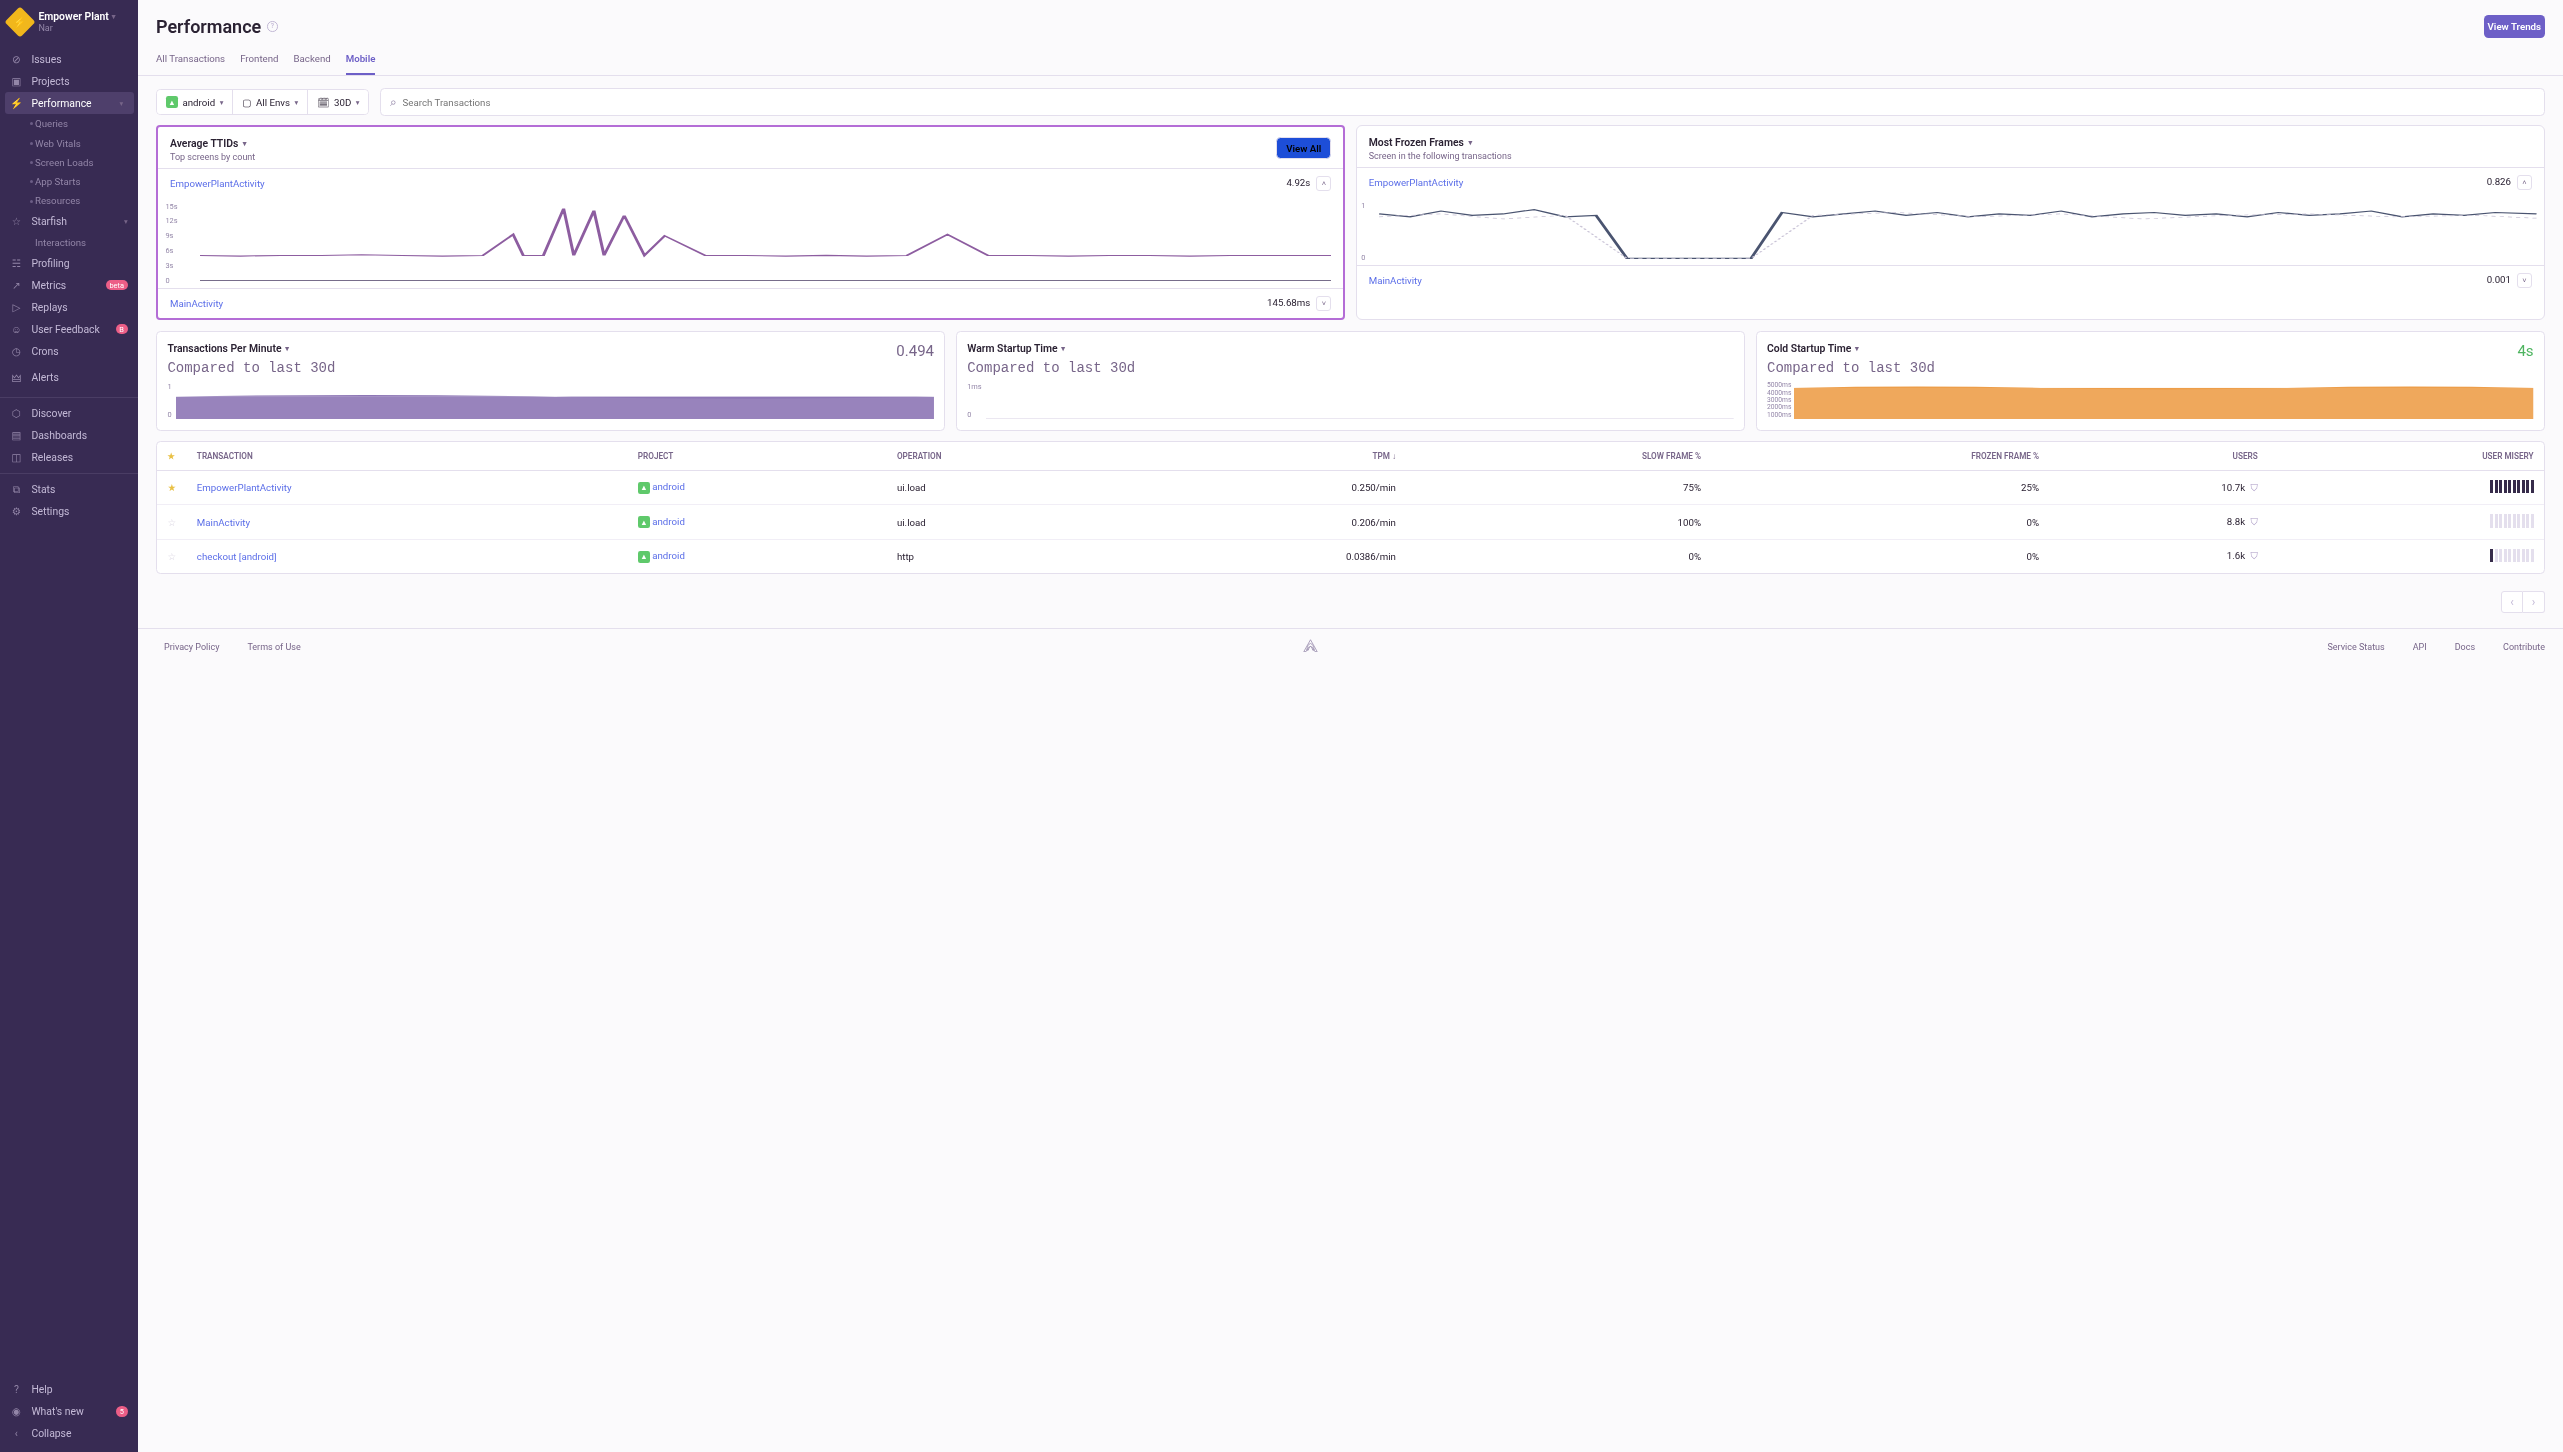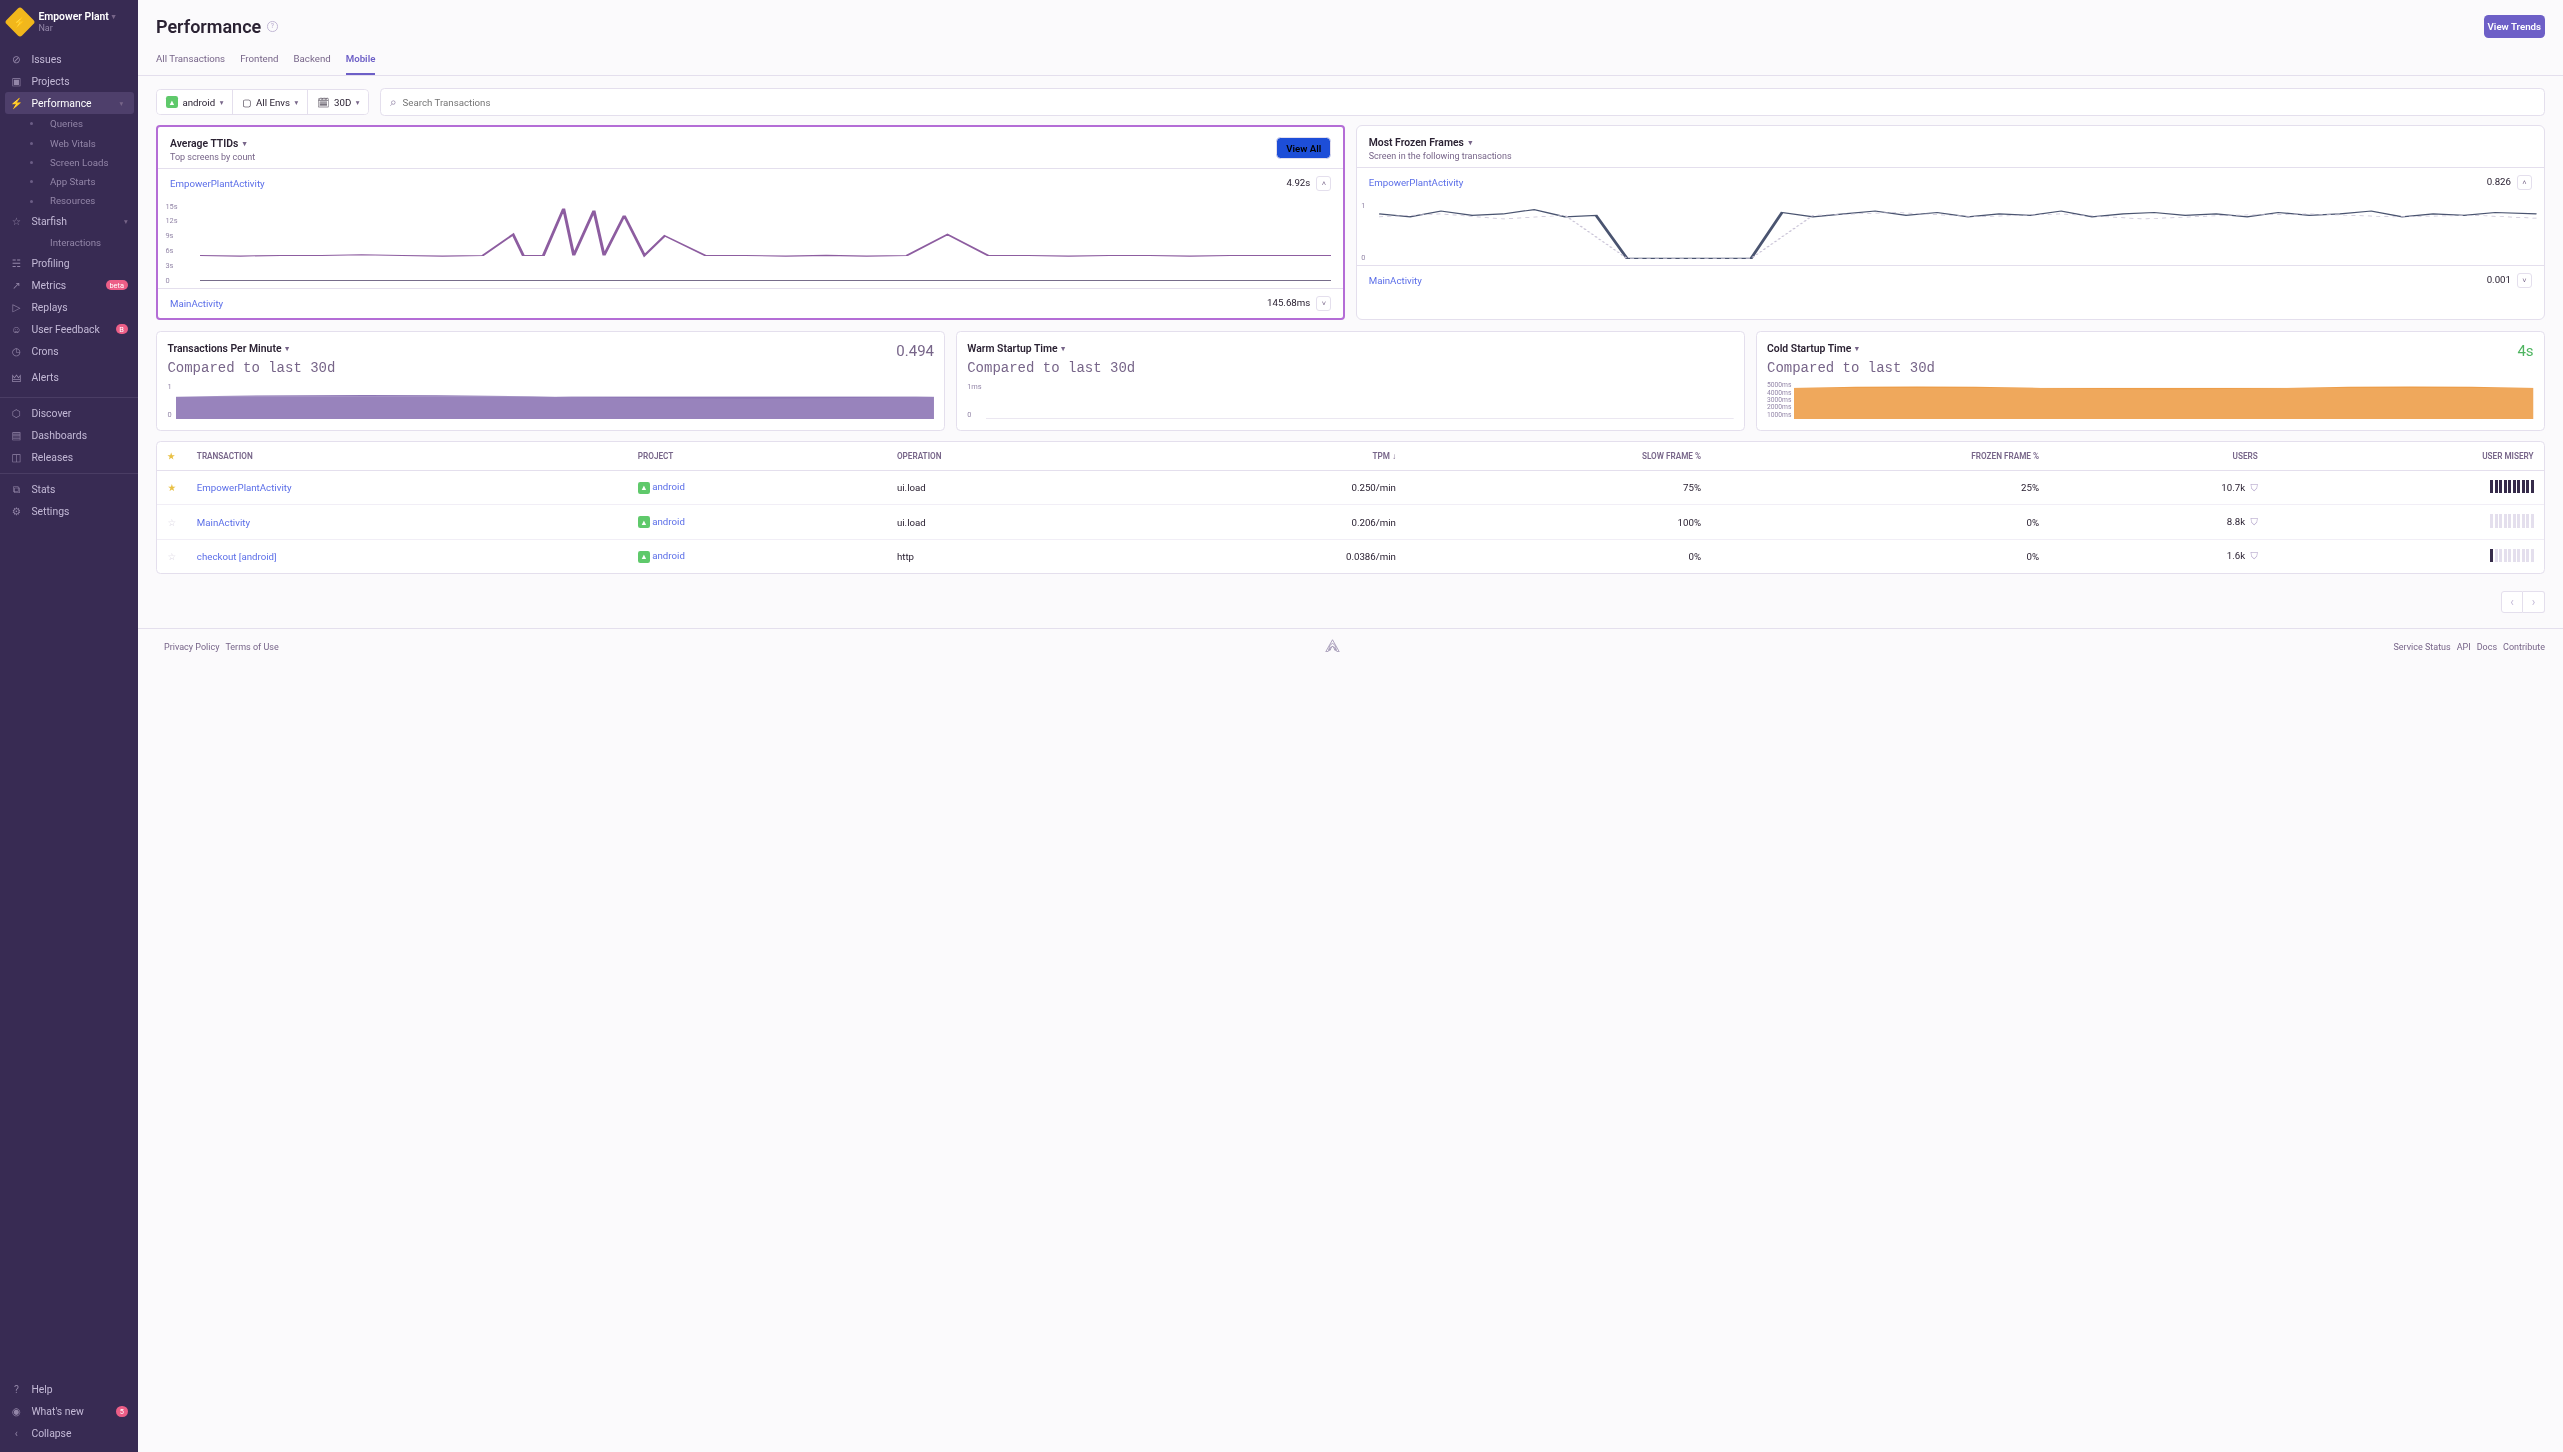--- a/index.html
+++ b/index.html
@@ -6,21 +6,21 @@
 body { display: flex; height: 100vh; background: #fbfafc; color: #2b2233; }
 .sidebar { width: 138px; background: #382b53; color: #9386a8; display: flex; flex-direction: column; font-size: 10.4px; }
 .org-header { padding: 10.4px 9px; display: flex; align-items: center; gap: 7.4px; color: #fff; }
 .logo-diamond { width: 22px; height: 22px; background: #f1b71c; border-radius: 3px; display: flex; align-items: center; justify-content: center; transform: rotate(45deg); }
 .logo-diamond span { transform: rotate(-45deg); font-size: 10.4px; }
 .org-name { font-weight: 600; font-size: 10.4px; display: flex; align-items: center; gap: 3px; }
 .org-sub { font-size: 9px; color: #9386a8; }
 .nav-group { padding: 4.5px 0; }
 .nav-item { display: flex; align-items: center; gap: 9px; padding: 4.5px 10.4px; cursor: pointer; color: #c3b9d6; }
 .nav-item.active { background: #4e3f6b; color: #fff; border-radius: 3px; margin: 0 4.5px; padding-left: 6px; }
-.nav-sub { padding-left: 30px; font-size: 9.7px; color: #9386a8; cursor: pointer; line-height: 19.3px; display: flex; align-items: center; gap: 17px; }
+.nav-sub { padding-left: 30px; font-size: 9.7px; color: #9386a8; cursor: pointer; line-height: 19.3px; display: flex; align-items: center; gap: 2px; }
 .nav-sub .dot { width: 3px; height: 3px; background: #6b5d86; border-radius: 50%; }
 .nav-badge { background: #ec5e87; color: #fff; font-size: 7.4px; padding: 0.7px 3.7px; border-radius: 6px; margin-left: auto; }
 .nav-icon { width: 12px; text-align: center; color: #9386a8; }
 .sidebar-footer { margin-top: auto; padding-bottom: 7.4px; }
 .main { flex: 1; display: flex; flex-direction: column; overflow: auto; }
 .header-row { display: flex; align-items: center; justify-content: space-between; padding: 15px 18px 6px; }
 .page-title { font-size: 18px; font-weight: 600; display: flex; align-items: center; gap: 6px; }
 .btn-primary { background: #6d5fc7; color: #fff; border: none; padding: 6px 4px; border-radius: 4.5px; font-weight: 600; font-size: 9.7px; cursor: pointer; }
 .tabs { display: flex; gap: 15px; border-bottom: 0.7px solid #e4dfed; padding: 0 18px; }
 .tab { padding: 9px 0; font-size: 9.7px; color: #776589; cursor: pointer; border-bottom: 2.2px solid transparent; }
@@ -63,21 +63,21 @@
 .star { color: #e9c044; cursor: pointer; }
 .star.empty { color: #d8d3e0; }
 .misery-bars { display: inline-flex; gap: 1.5px; }
 .misery-bars span { width: 3px; height: 13.4px; background: #362b4a; display: inline-block; }
 .misery-bars span.light { background: #e4dfed; }
 .pagination { display: flex; justify-content: flex-end; padding: 6px 18px 15px; gap: 0; }
 .pag-btn { width: 22px; height: 22px; border: 0.7px solid #e4dfed; background: #fff; display: flex; align-items: center; justify-content: center; cursor: pointer; color: #c3b9d6; }
 .pag-btn:first-child { border-radius: 3px 0 0 3px; }
 .pag-btn:last-child { border-radius: 0 3px 3px 0; border-left: none; }
 .footer { border-top: 0.7px solid #e4dfed; padding: 10.4px 18px; display: flex; justify-content: space-between; align-items: center; font-size: 9px; color: #776589; }
-.footer-links { display: flex; gap: 6px; padding-left: 8px; }
+.footer-links { display: flex; gap: 28px; padding-left: 8px; }
 .footer-links a { color: #776589; text-decoration: none; cursor: pointer; }
 .user-mini-icon { color: #a897c3; margin-left: 3px; }
 .chevron { font-size: 7.4px; color: #776589; }
 .info-circle { width: 10.4px; height: 10.4px; border: 0.7px solid #c3b9d6; border-radius: 50%; display: inline-flex; align-items: center; justify-content: center; font-size: 6.7px; color: #c3b9d6; }
 .sentry-footer-logo svg { width: 15px; height: 13.4px; }
 </style>
 </head>
 <body>
 
 <div class="sidebar">

